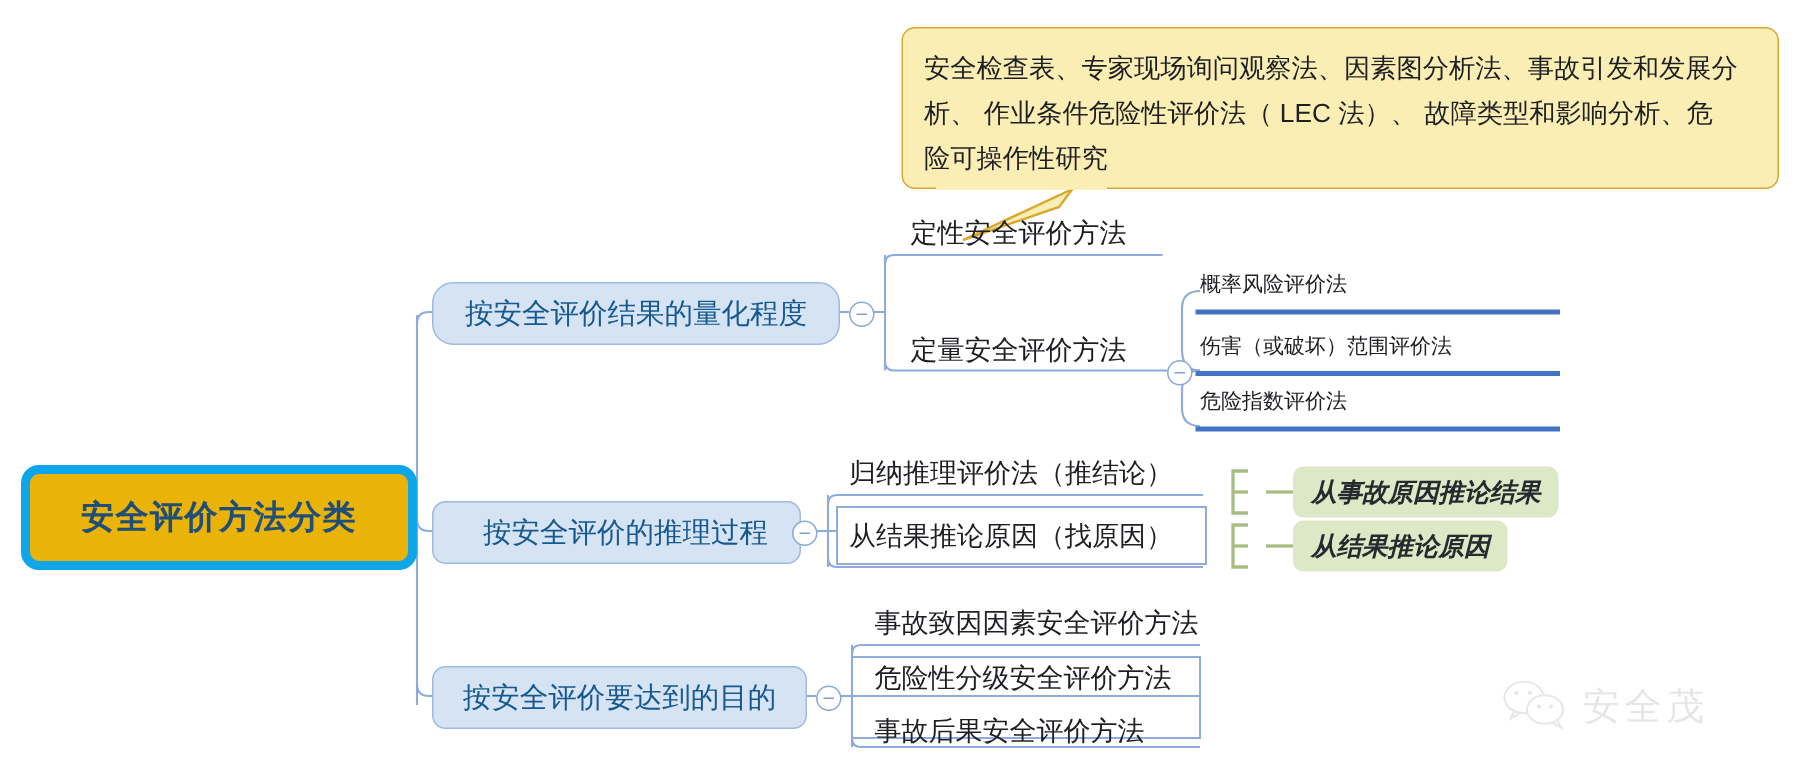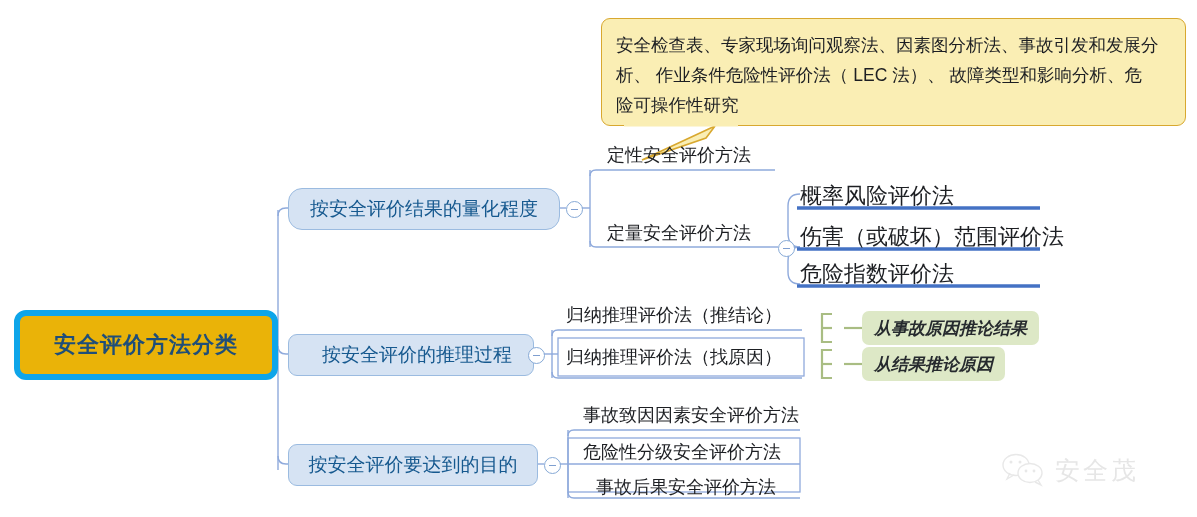--- a/index.html
+++ b/index.html
@@ -31,21 +31,21 @@
     background:#d6e3f3;border:1px solid #9bbbe0;border-radius:9px;
     display:flex;align-items:center;justify-content:center;
     font-size:19px;color:#16598f;height:40px;
   }
   #n-quant{left:288px;top:188px;width:270px;border-radius:14px;}
   #n-reason{left:288px;top:334px;width:232px;padding-left:12px;}
   #n-purpose{left:288px;top:444px;width:248px;}
 
   
   .t3{font-size:18px;color:#1d1f23;}
-  .t4{font-size:22px;color:#1d1f23;}
+  .t4{font-size:14px;color:#1d1f23;}
 
   
   .green{
     background:#dde8c6;border-radius:7px;
     font-size:17px;font-style:italic;font-weight:bold;color:#262a2e;
     display:flex;align-items:center;padding:0 12px;height:34px;
   }
 
   
   #callout{
@@ -172,37 +172,37 @@
     <span>伤害（或破坏）范围评价法</span>
   </div>
   <div class="nd t4" style="left:800px;top:259px;">
     <span>危险指数评价法</span>
   </div>
 
   <div class="nd t3" style="left:566px;top:303px;">
     <span>归纳推理评价法（推结论）</span>
   </div>
   <div class="nd t3" style="left:566px;top:345px;">
-    <span>归纳推理评价法（找原因）</span>
+    <span>从结果推论原因（找原因）</span>
   </div>
 
   <div class="nd green" style="left:862px;top:311px;">
     <span>从事故原因推论结果</span>
   </div>
   <div class="nd green" style="left:862px;top:347px;">
     <span>从结果推论原因</span>
   </div>
 
   <div class="nd t3" style="left:583px;top:403px;">
     <span>事故致因因素安全评价方法</span>
   </div>
   <div class="nd t3" style="left:583px;top:440px;">
     <span>危险性分级安全评价方法</span>
   </div>
-  <div class="nd t3" style="left:583px;top:475px;margin-left:13px;">
+  <div class="nd t3" style="left:583px;top:475px;">
     <span>事故后果安全评价方法</span>
   </div>
 
   <div id="wm">
     <svg width="46" height="36" viewBox="0 0 46 36">
       <g fill="none" stroke="#d6d6d6" stroke-width="1.4">
         <ellipse cx="16" cy="13" rx="13" ry="10.5"></ellipse>
         <path d="M10 21 L7 27 L14 23"></path>
         <ellipse cx="30" cy="21" rx="12" ry="9.5" fill="#ffffff"></ellipse>
         <path d="M38 28 L41 33 L35 30"></path>

